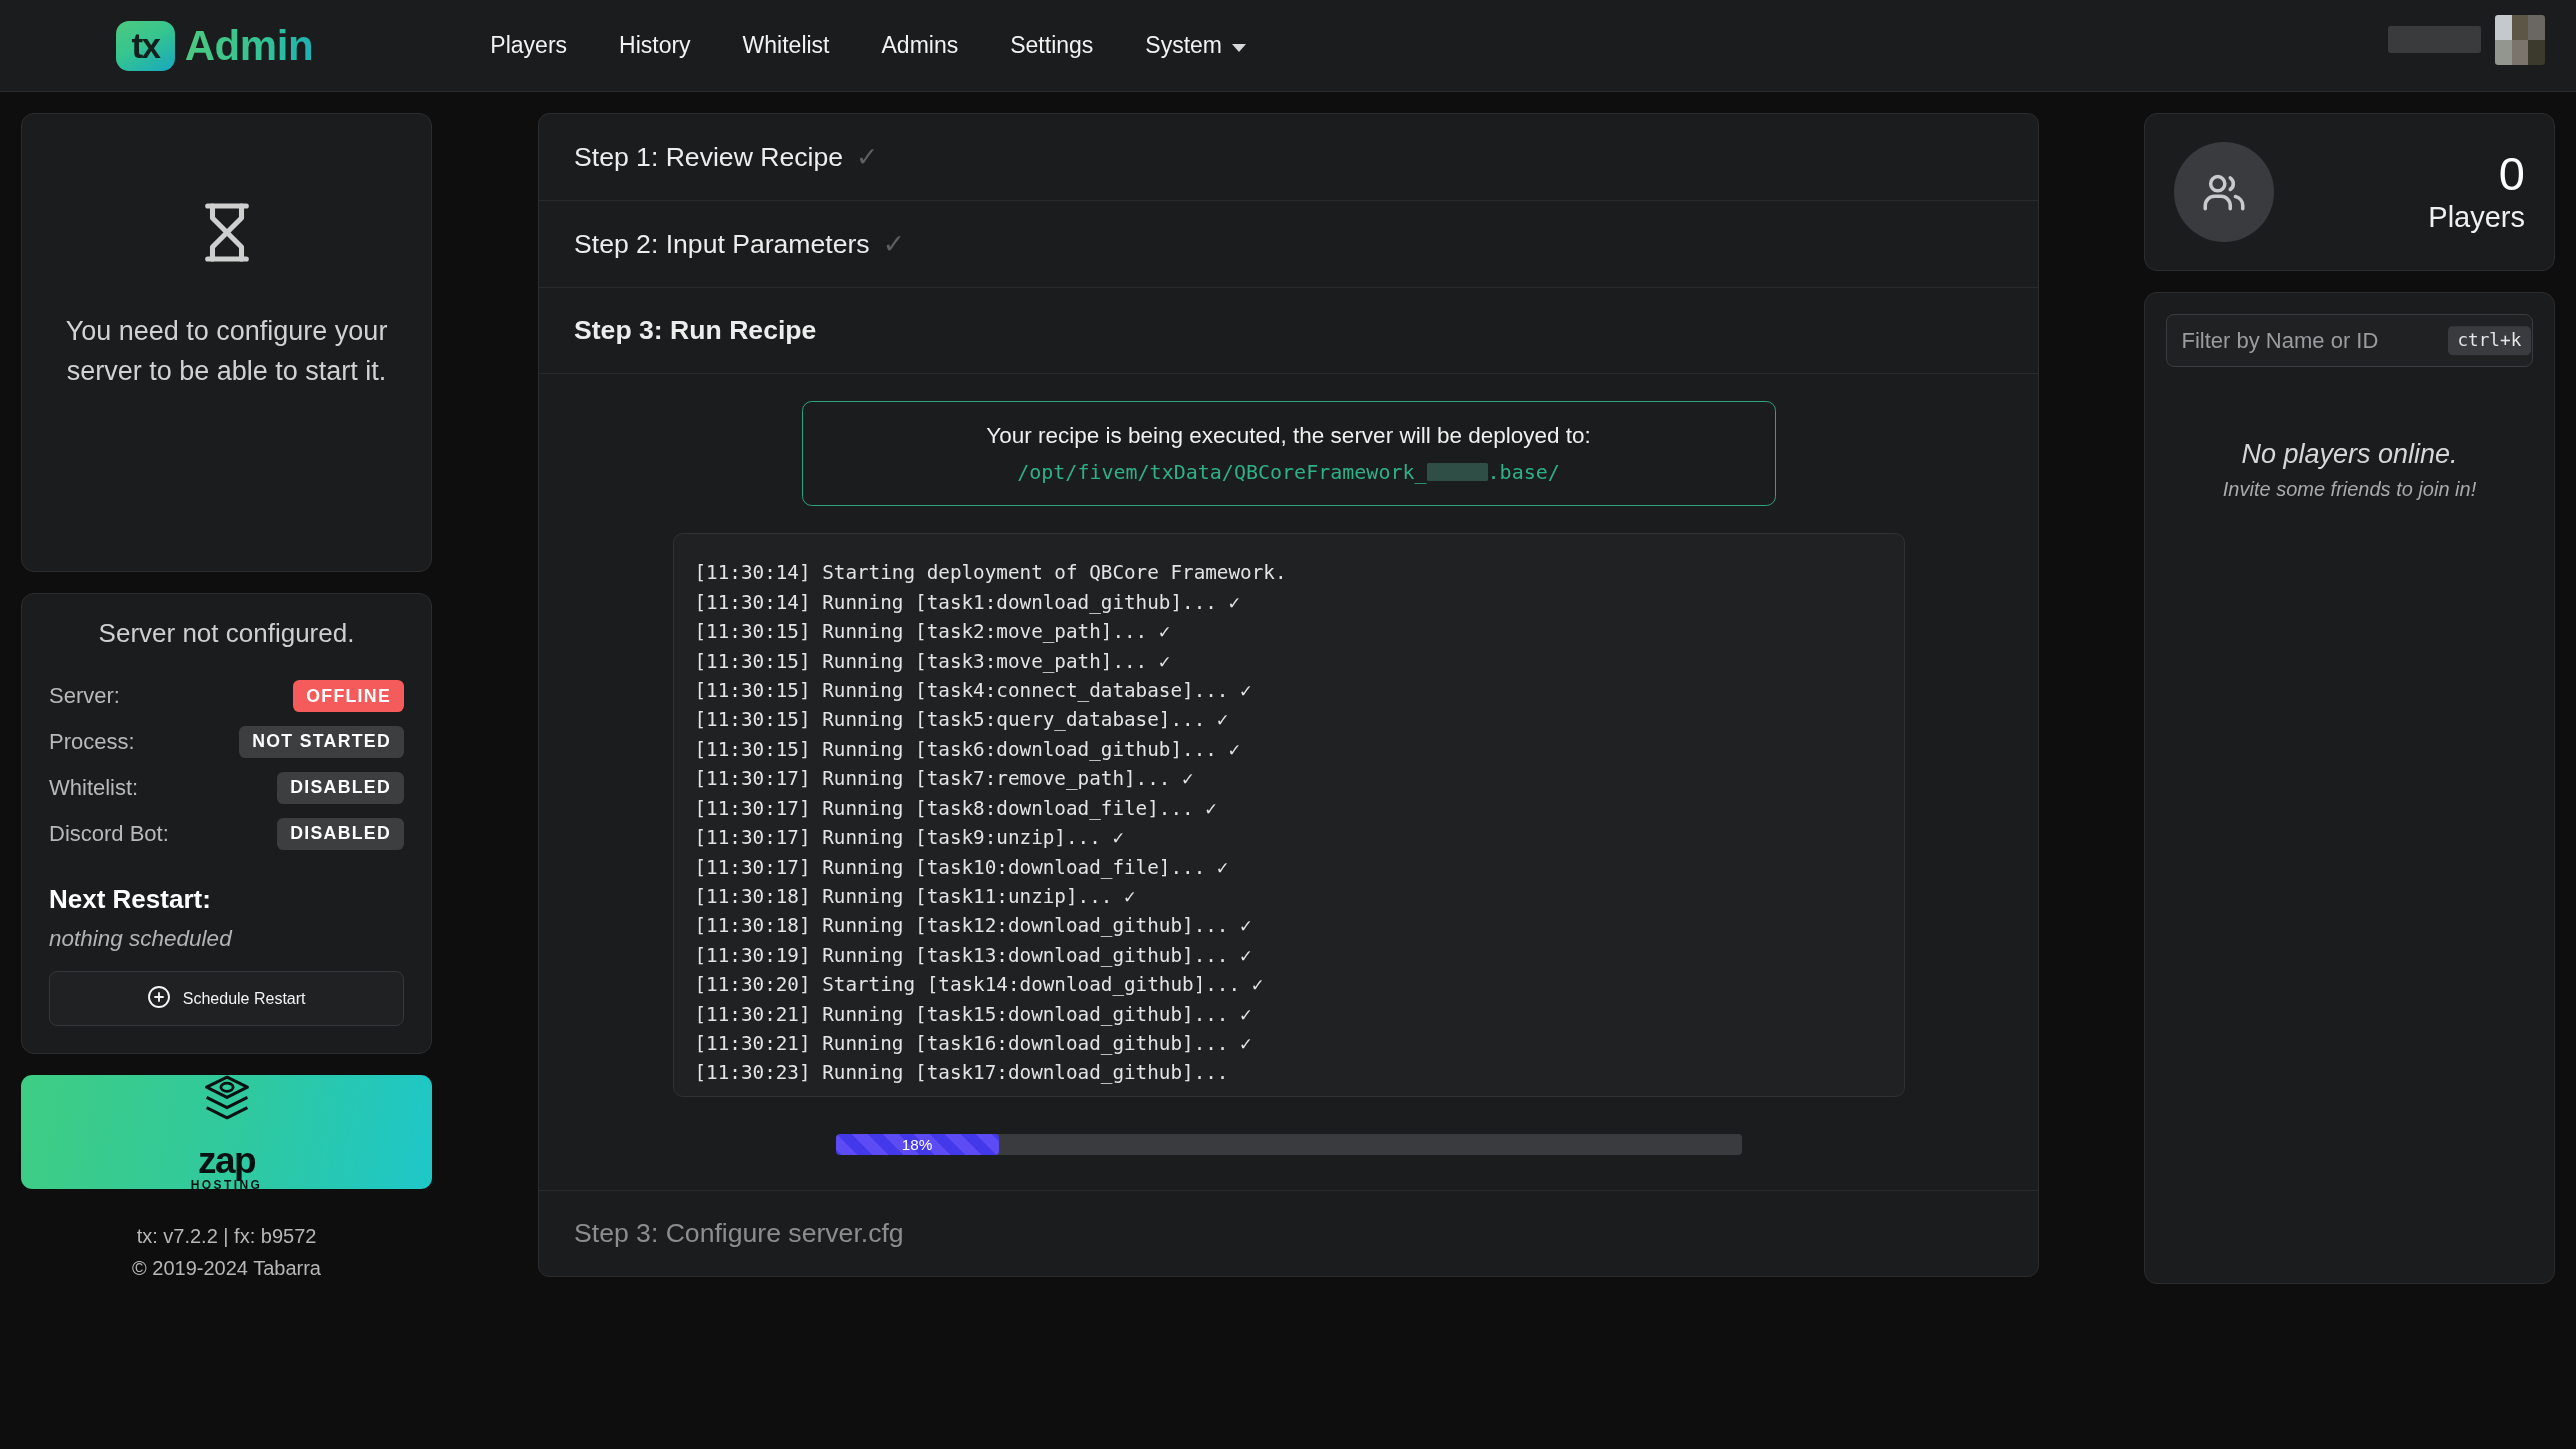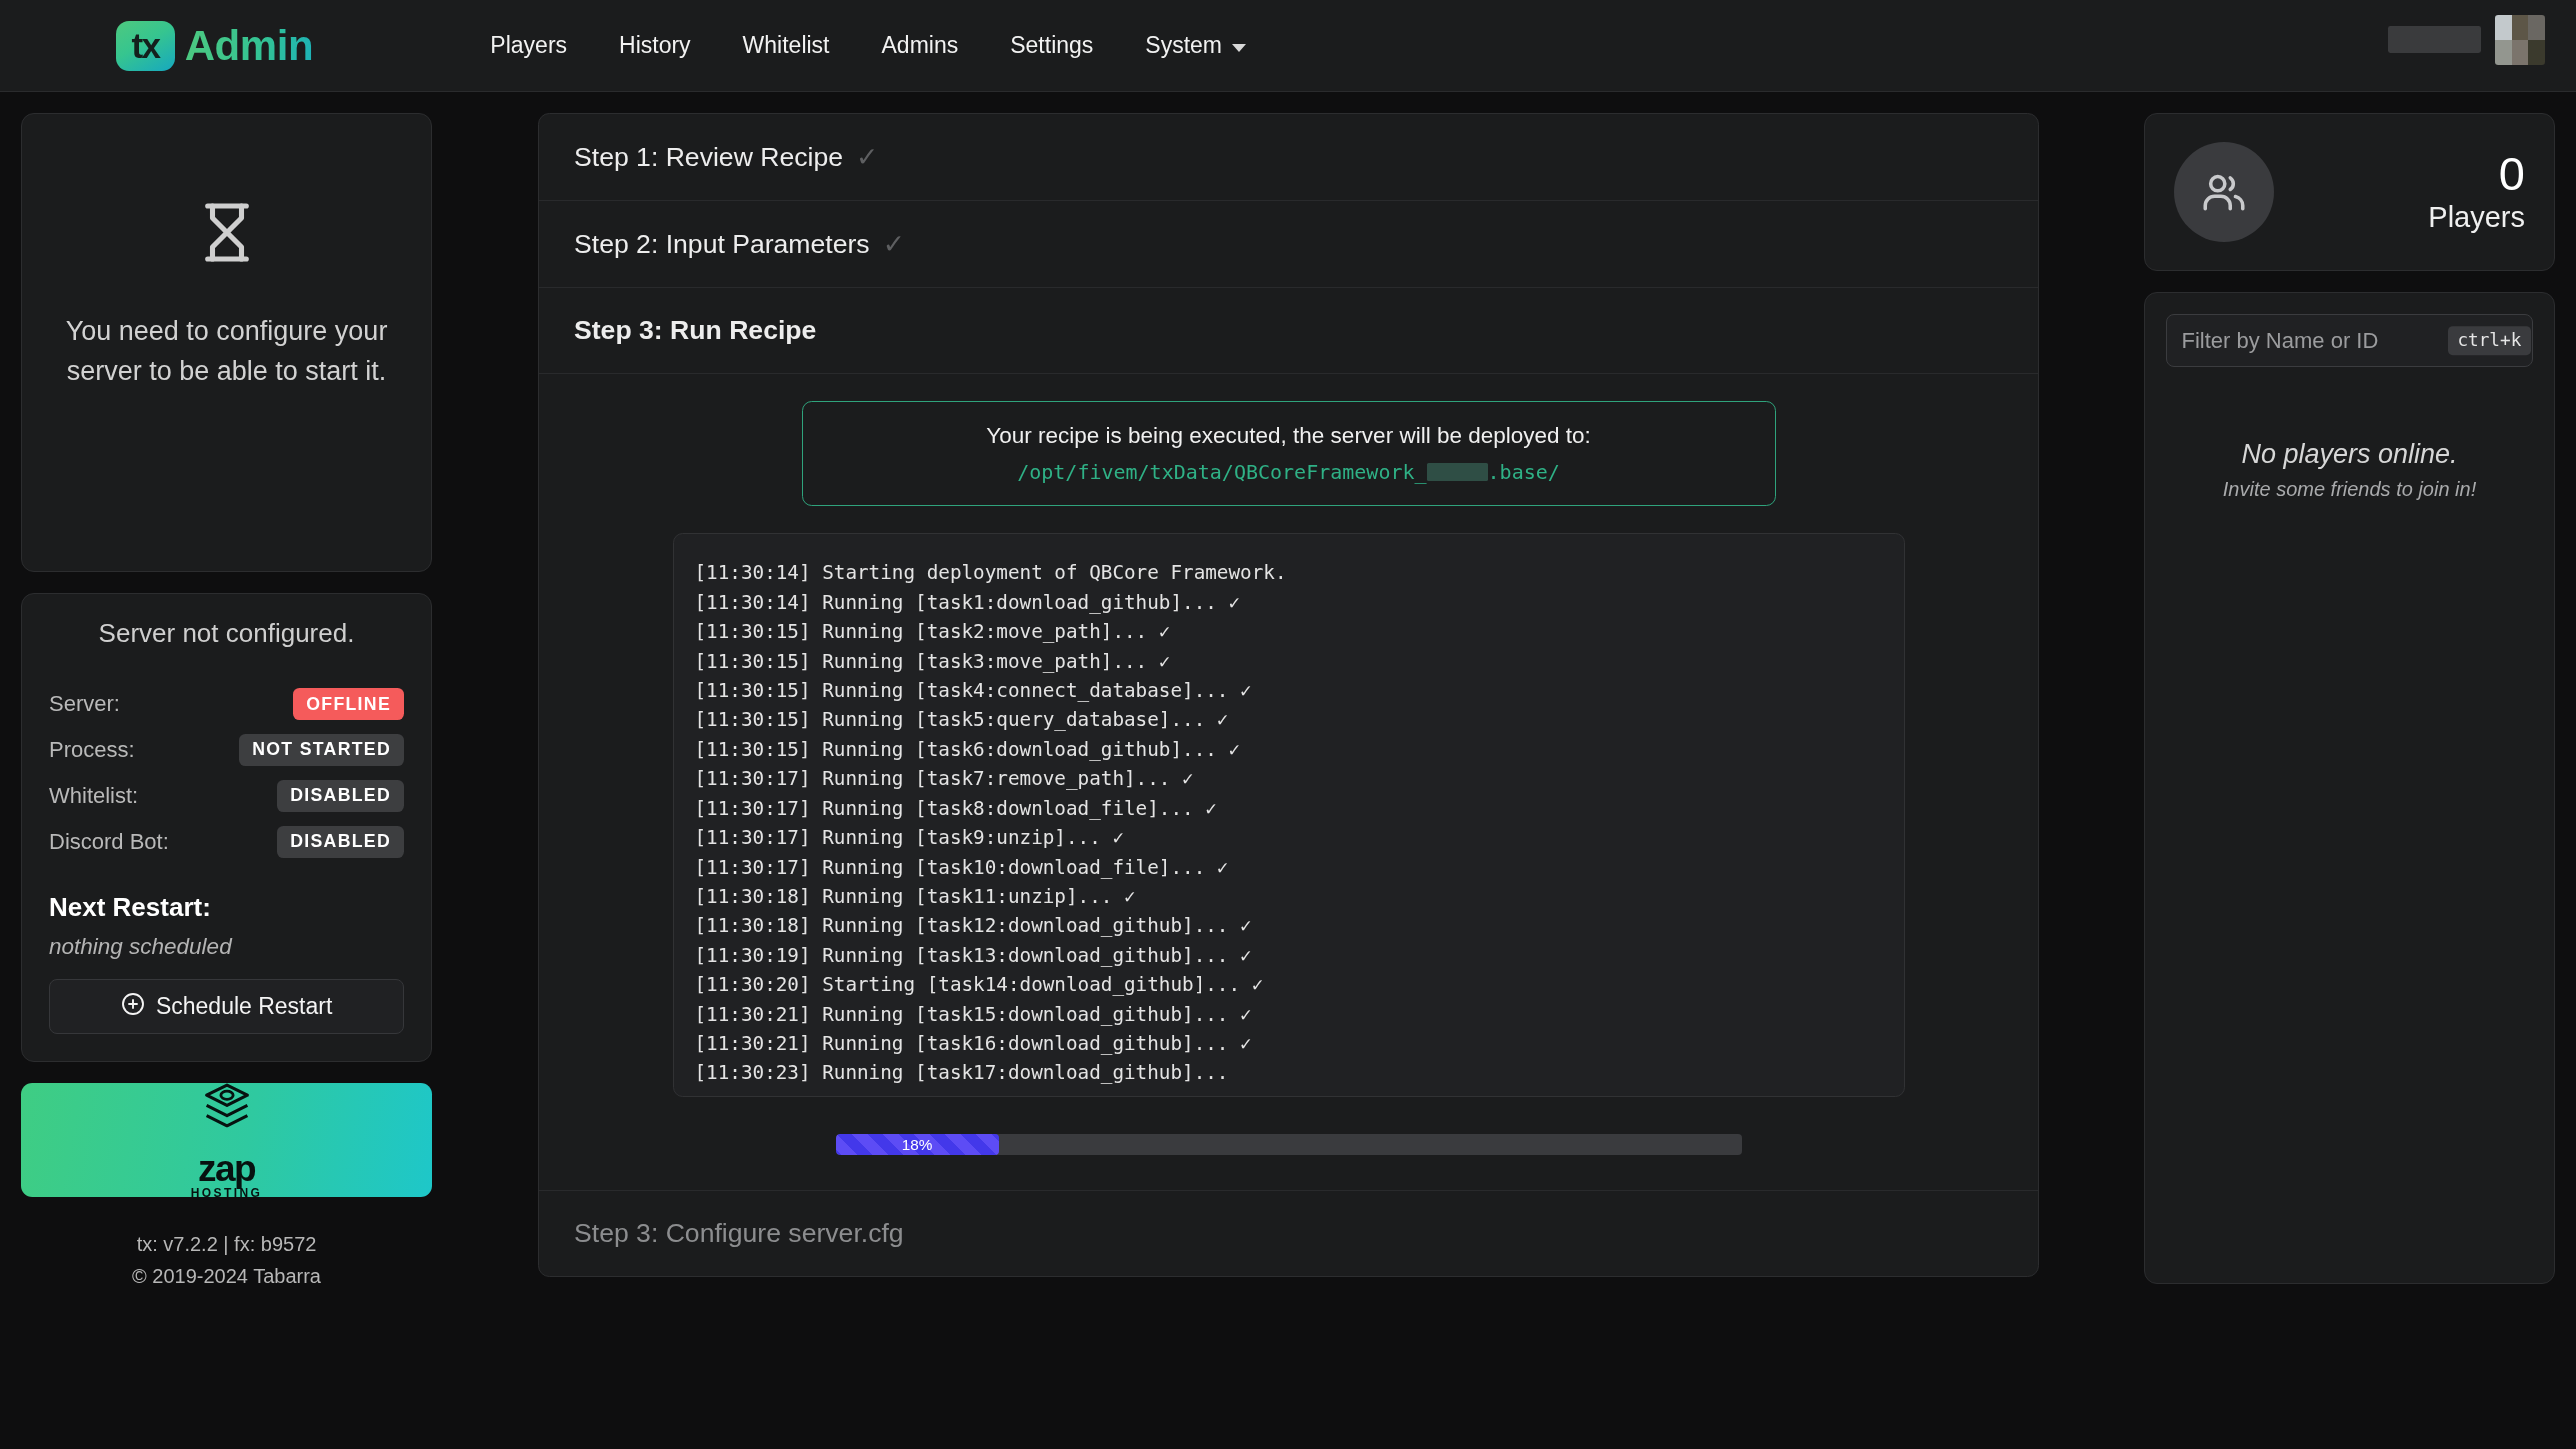--- a/index.html
+++ b/index.html
@@ -64,35 +64,35 @@
   }
 
   
   .notice { padding: 48px 29px 56px; text-align: center; min-height: 459px;
     display: flex; flex-direction: column; align-items: center; justify-content: flex-start; }
   .hourglass { margin-top: 39px; margin-bottom: 45px; }
   .notice-text { font-size: 27px; line-height: 1.47; color: #d2d2d2; }
 
   
   .status { margin-top: 21px; padding: 24px 27px 27px; }
-  .status-title { text-align: center; font-size: 26px; color: #cfcfcf; margin-bottom: 39px; }
+  .status-title { text-align: center; font-size: 26px; color: #cfcfcf; margin-bottom: 31px; }
   .status-row { display: flex; align-items: center; justify-content: space-between; margin-bottom: 13.7px; }
   .status-label { font-size: 22px; color: #b9b9b9; }
   .badge {
     font-size: 17.7px; font-weight: 700; letter-spacing: 1.3px;
     padding: 5.6px 13px; border-radius: 6.4px; background: #3d3e40; color: #fff;
   }
   .badge.red { background: #f55b5b; color: #fff; }
   .next-restart { font-size: 26px; font-weight: 700; color: #fff; margin-top: 34px; }
   .nothing { font-size: 22.5px; font-style: italic; color: #b4b4b4; margin-top: 11.3px; }
   .btn-schedule {
     margin-top: 19.3px; width: 100%; height: 55px;
     background: #202123; border: 0.8px solid #36373a; border-radius: 8px;
     display: flex; align-items: center; justify-content: center; gap: 11.3px;
-    font-size: 23px; color: #f4f4f4; cursor: pointer;
+    font-size: 16px; color: #f4f4f4; cursor: pointer;
   }
 
   
   .zap {
     margin-top: 21px; height: 114px; border-radius: 11.3px;
     background: linear-gradient(100deg, #3fcd83 0%, #2fc9a0 55%, #1ec7c9 100%);
     display: flex; align-items: center; padding: 0 17.7px; gap: 13px;
     color: #071210; cursor: pointer; overflow: hidden; flex-direction: column;
   }
   .zap-logo { display: flex; flex-direction: column; align-items: center; }

